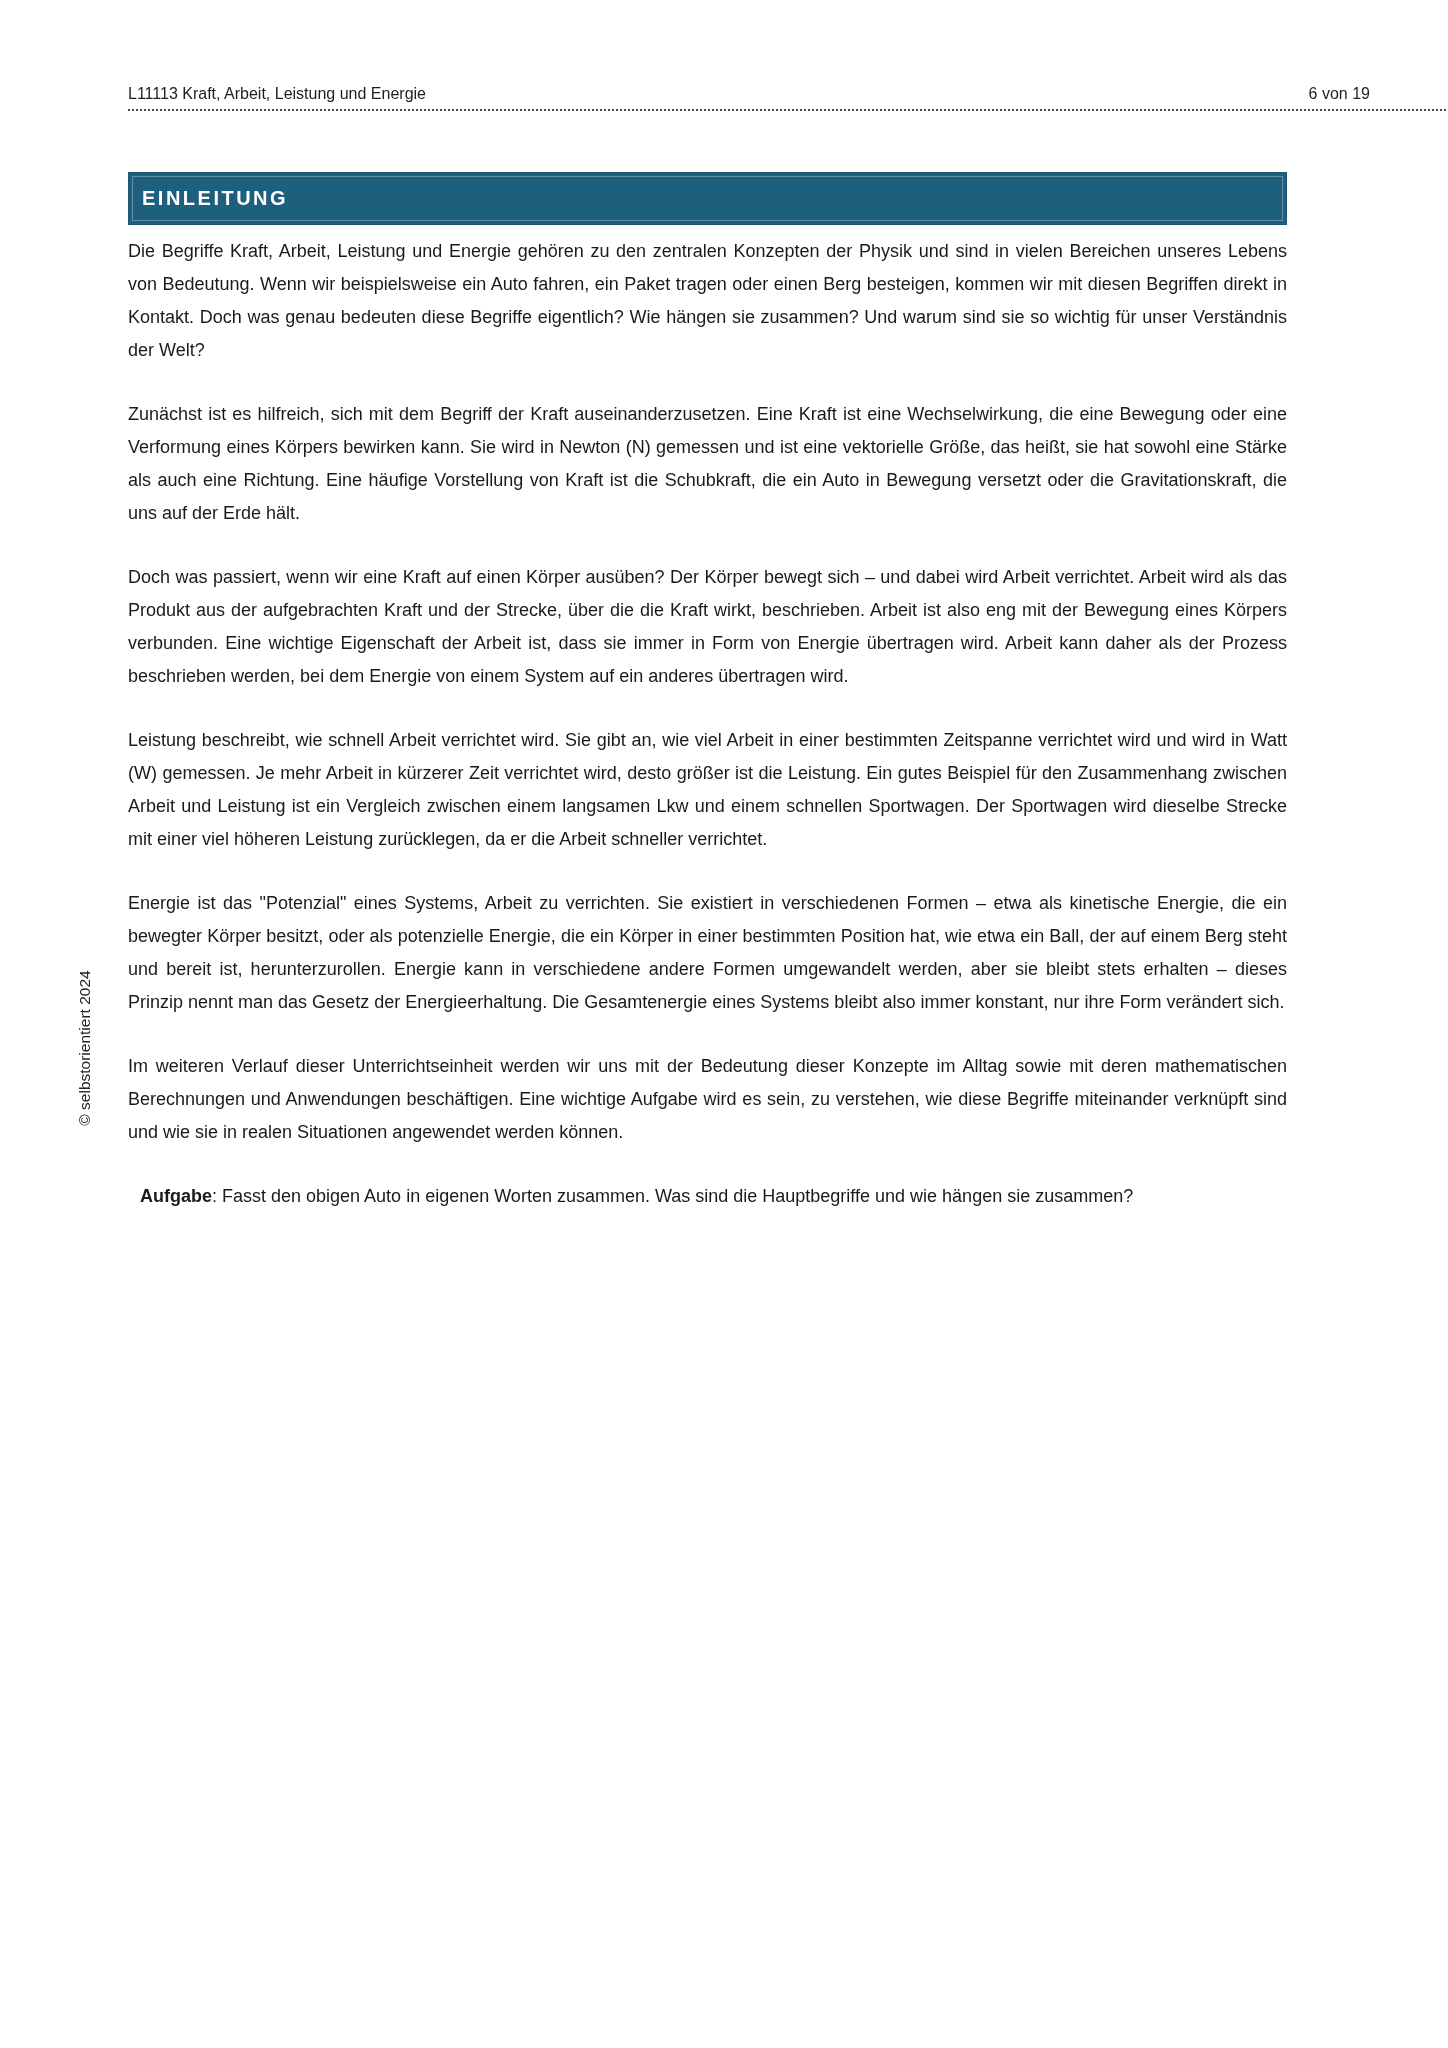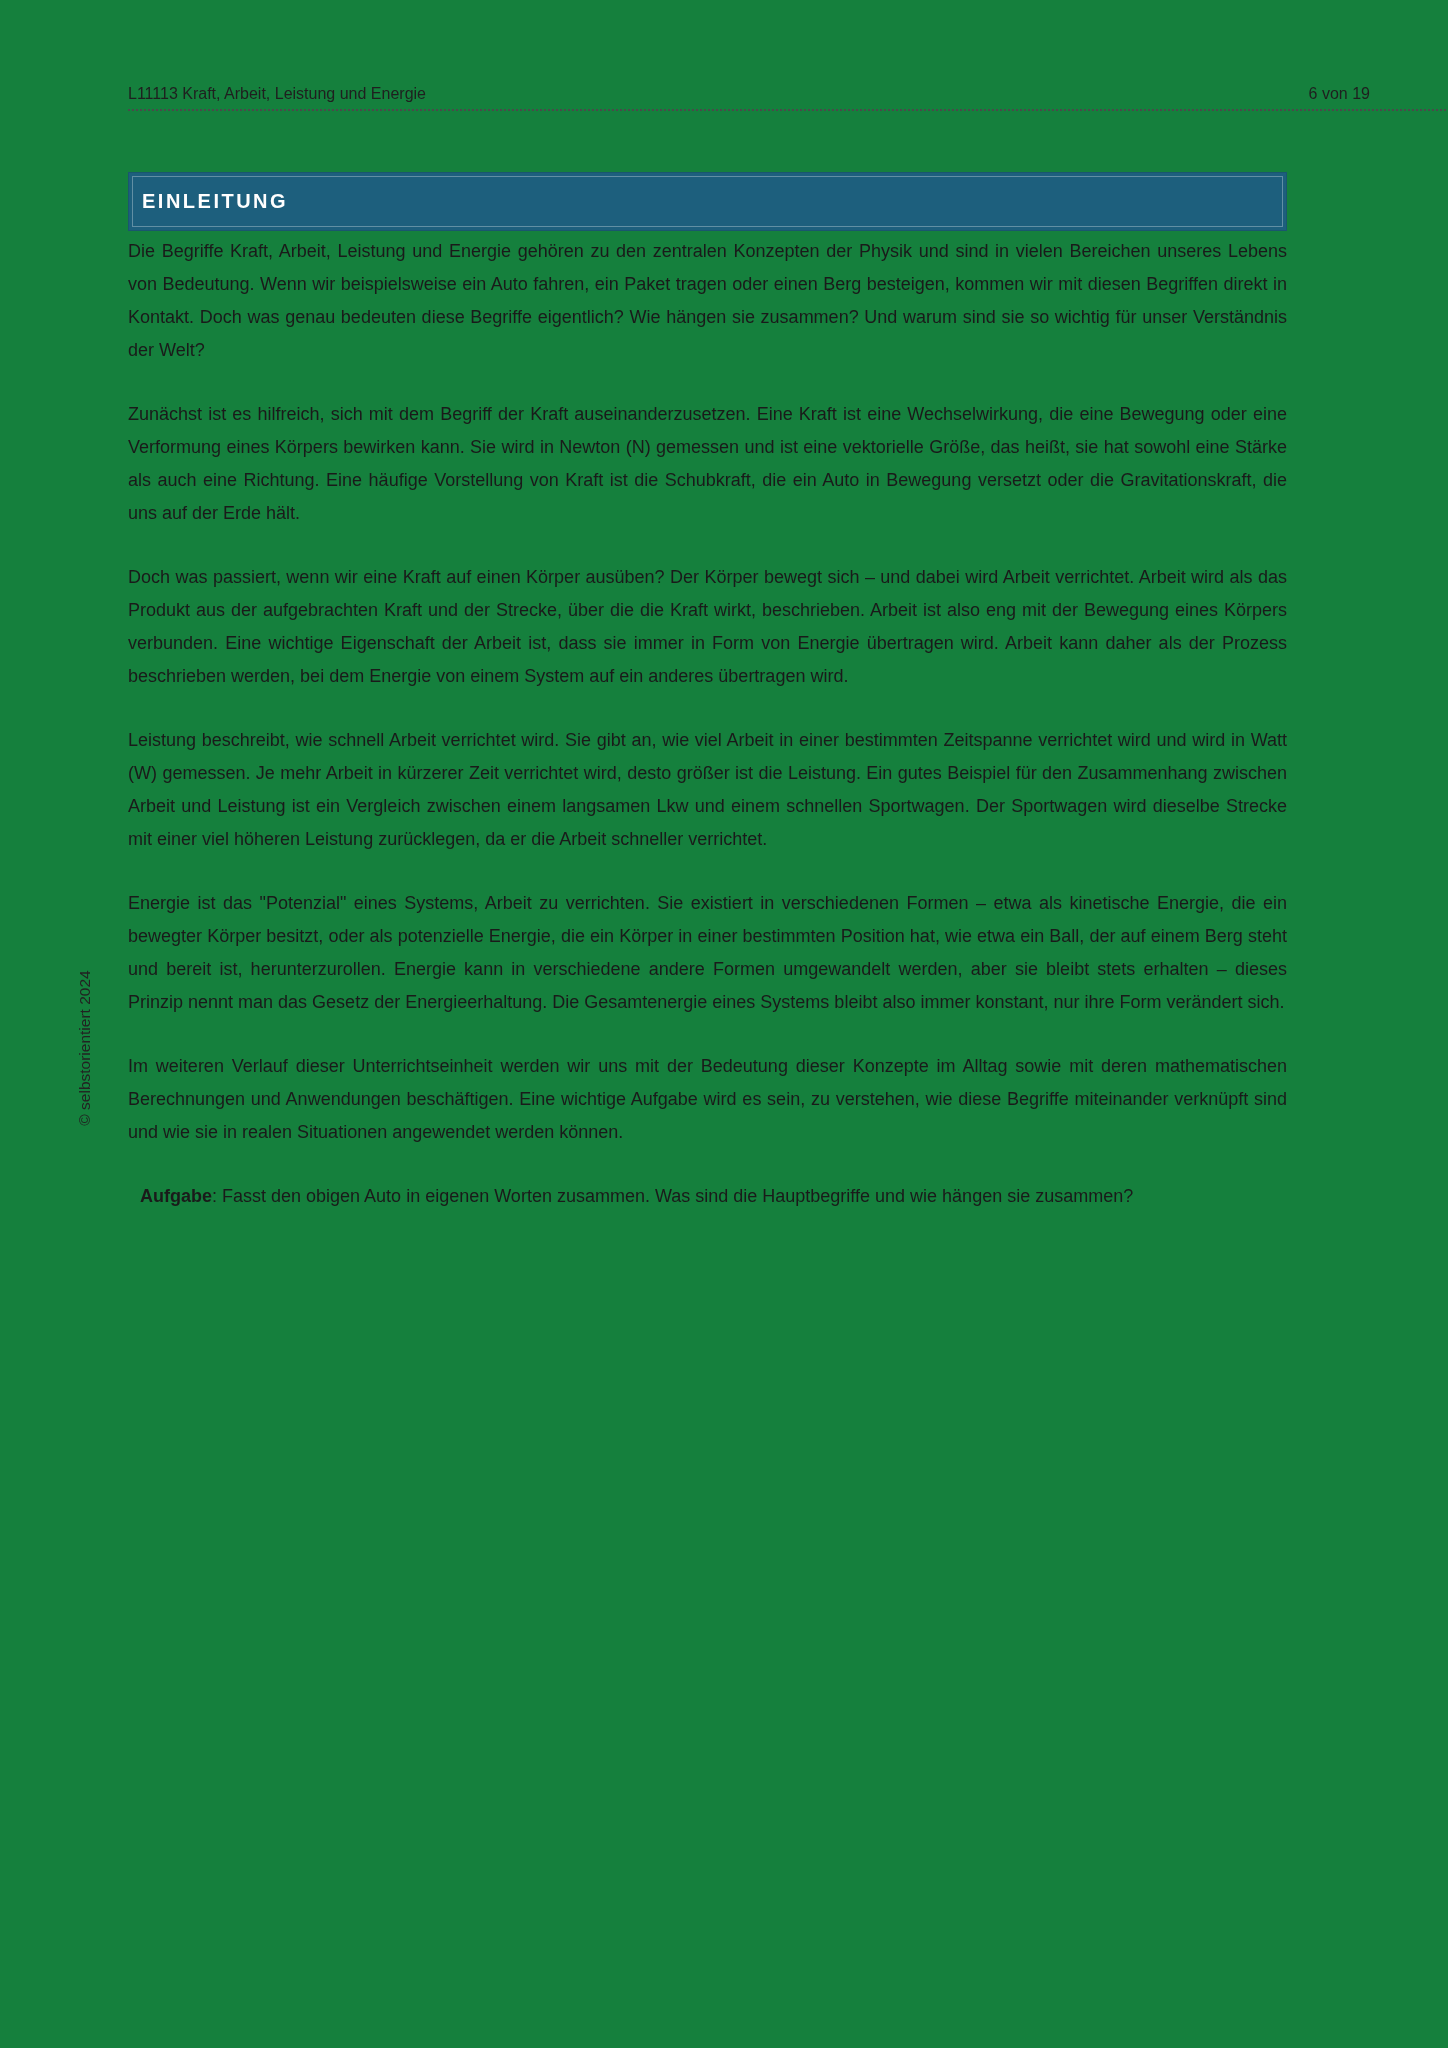--- a/index.html
+++ b/index.html
@@ -1,19 +1,19 @@
 <!DOCTYPE html>
 <html lang="de"><head>
 <meta charset="utf-8">
 <style>
   html,body{margin:0;padding:0;background:#e8e8e8;}
   .page{
     position:relative;
     width:1448px;height:2048px;
-    background:#15803d;
+    background:#ffffff;
     margin:0 auto;
     font-family:"Liberation Sans", sans-serif;
     color:#1a1a1a;
     overflow:hidden;
   }
   
   .header{
     position:absolute;
     left:128px; top:84px;
     width:1318px;
@@ -24,21 +24,21 @@
     padding-bottom:5px;
     font-size:16px;
     line-height:20px;
     color:#1f1f1f;
   }
   .header .page-indicator{ margin-right:76px; }
   
   .banner{
     position:absolute;
     left:128px; top:172px;
-    width:1159px; height:59px;
+    width:1159px; height:53px;
     background:#1d5f7d;
     border:1px solid #1a566f;
     box-sizing:border-box;
   }
   .banner-inner-border{
     position:absolute;
     inset:3px;
     border:1px solid rgba(255,255,255,0.30);
     pointer-events:none;
   }

